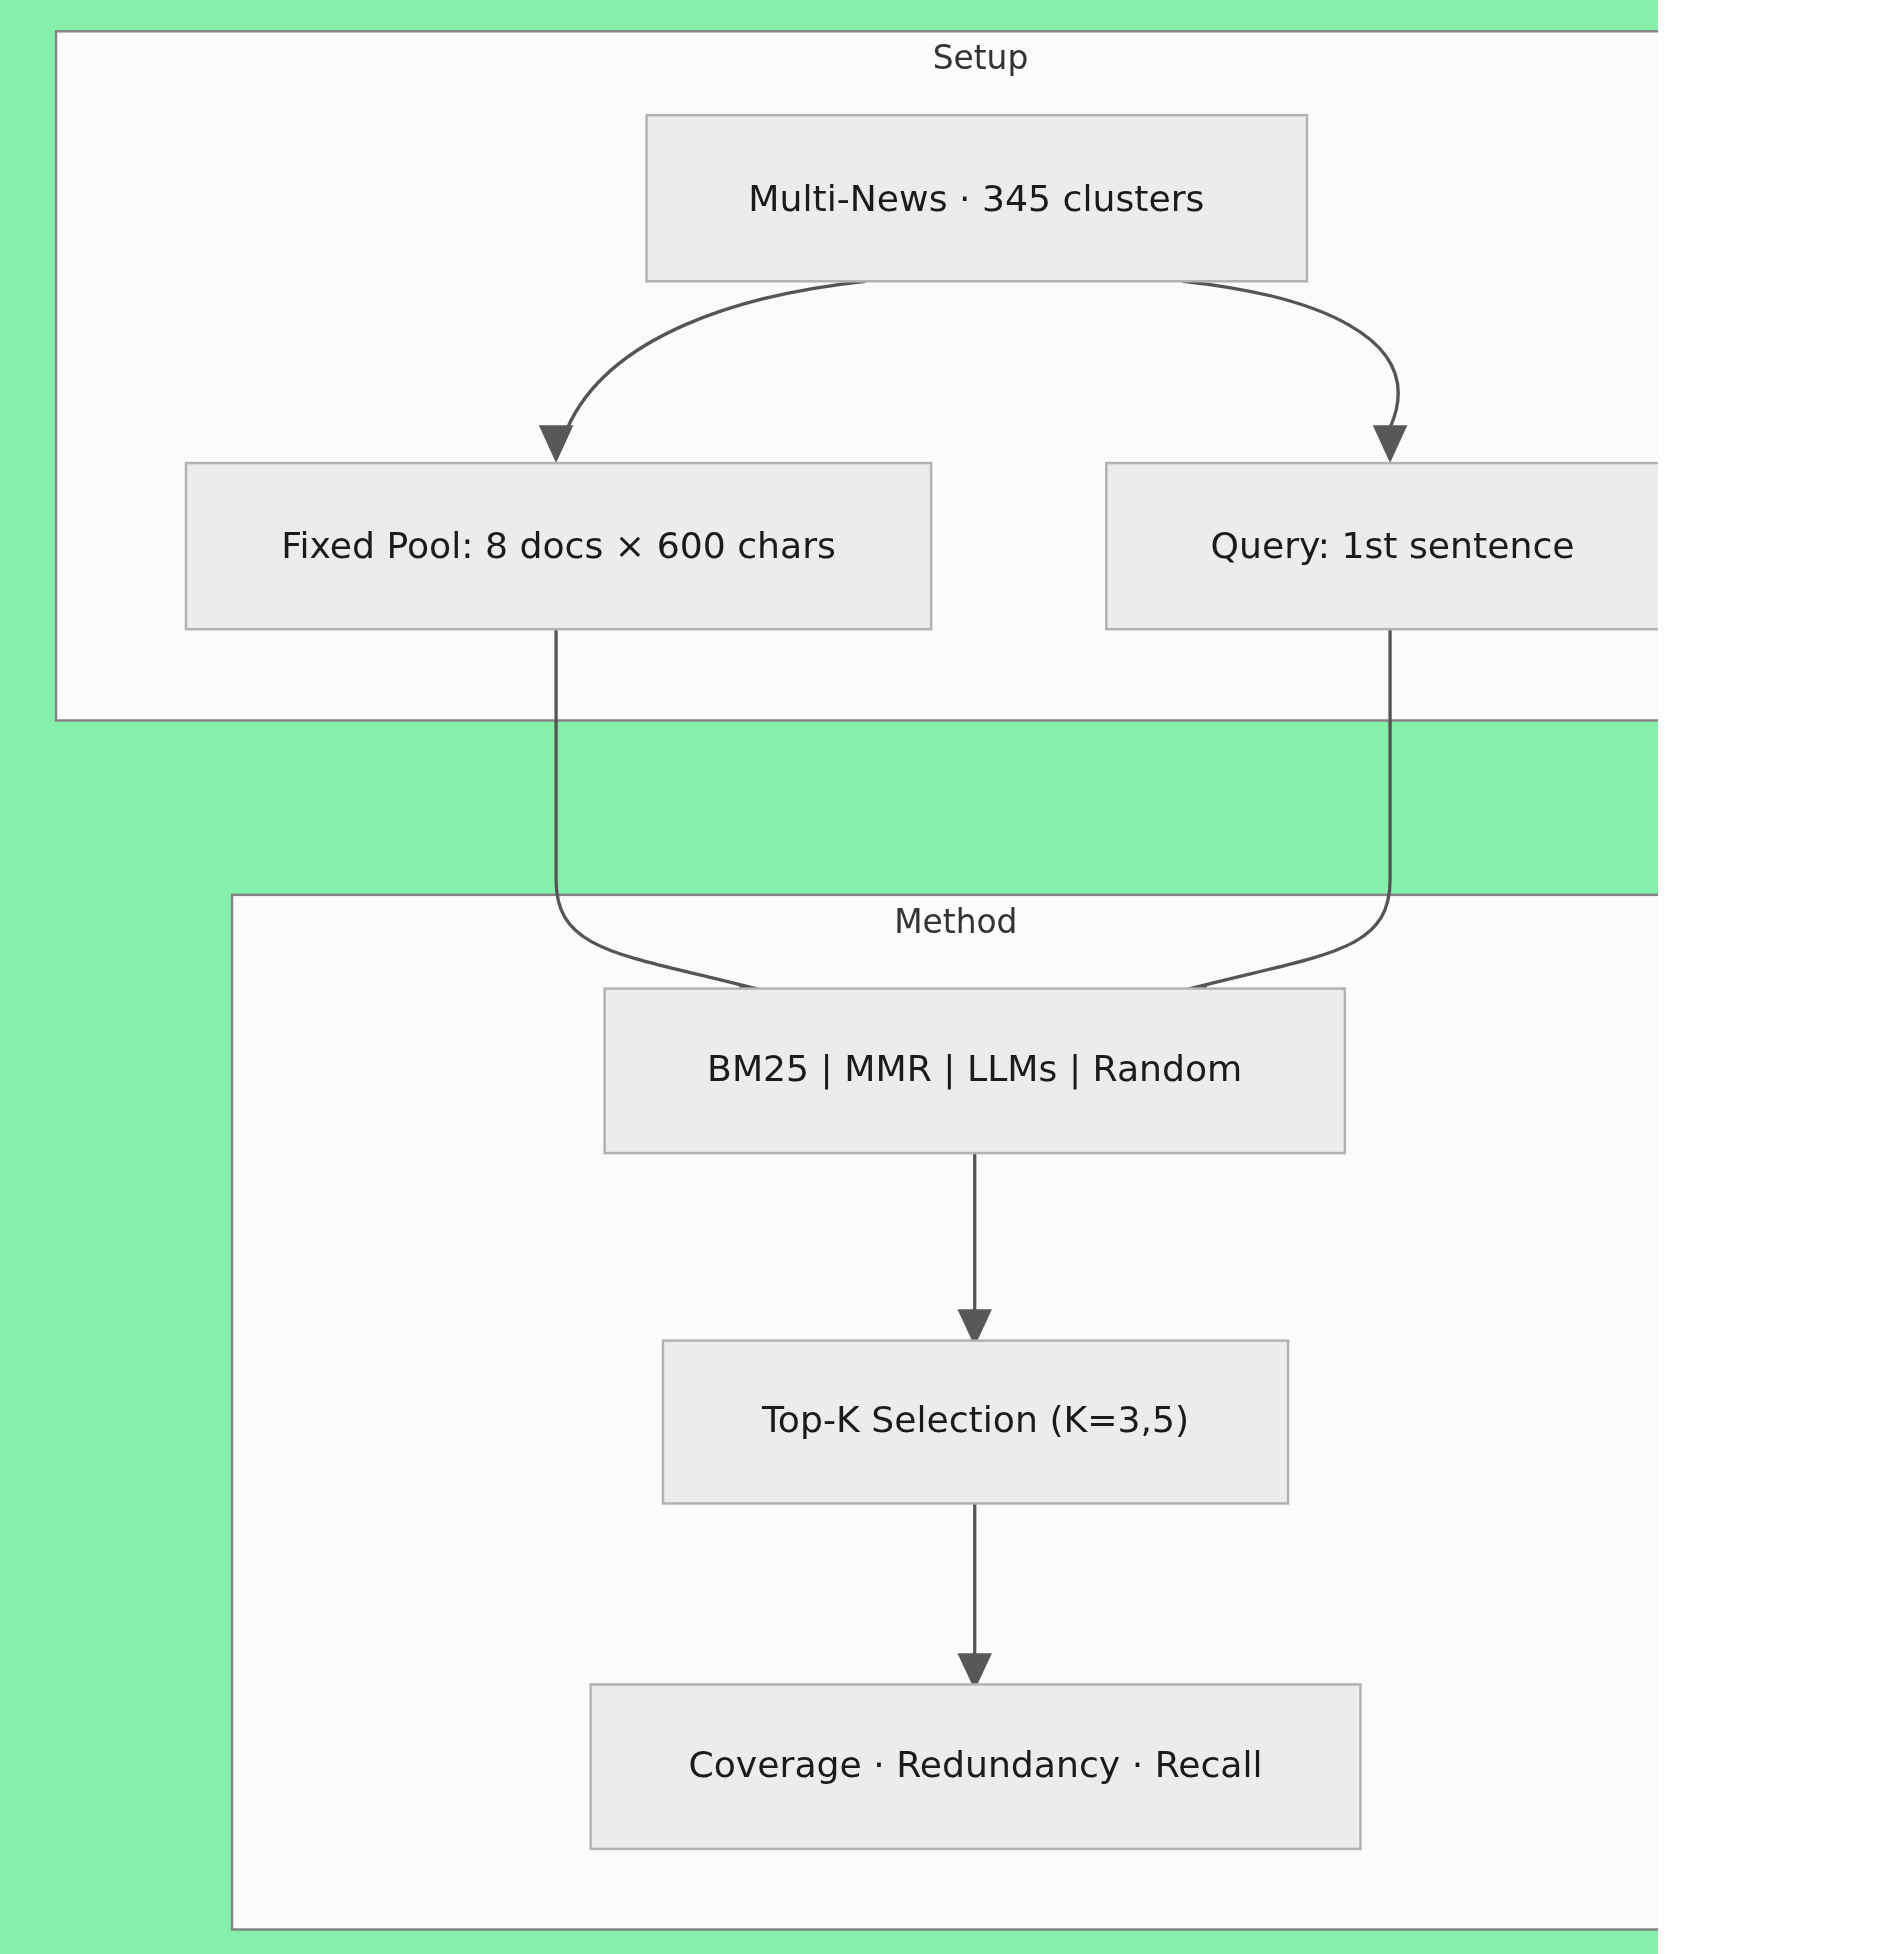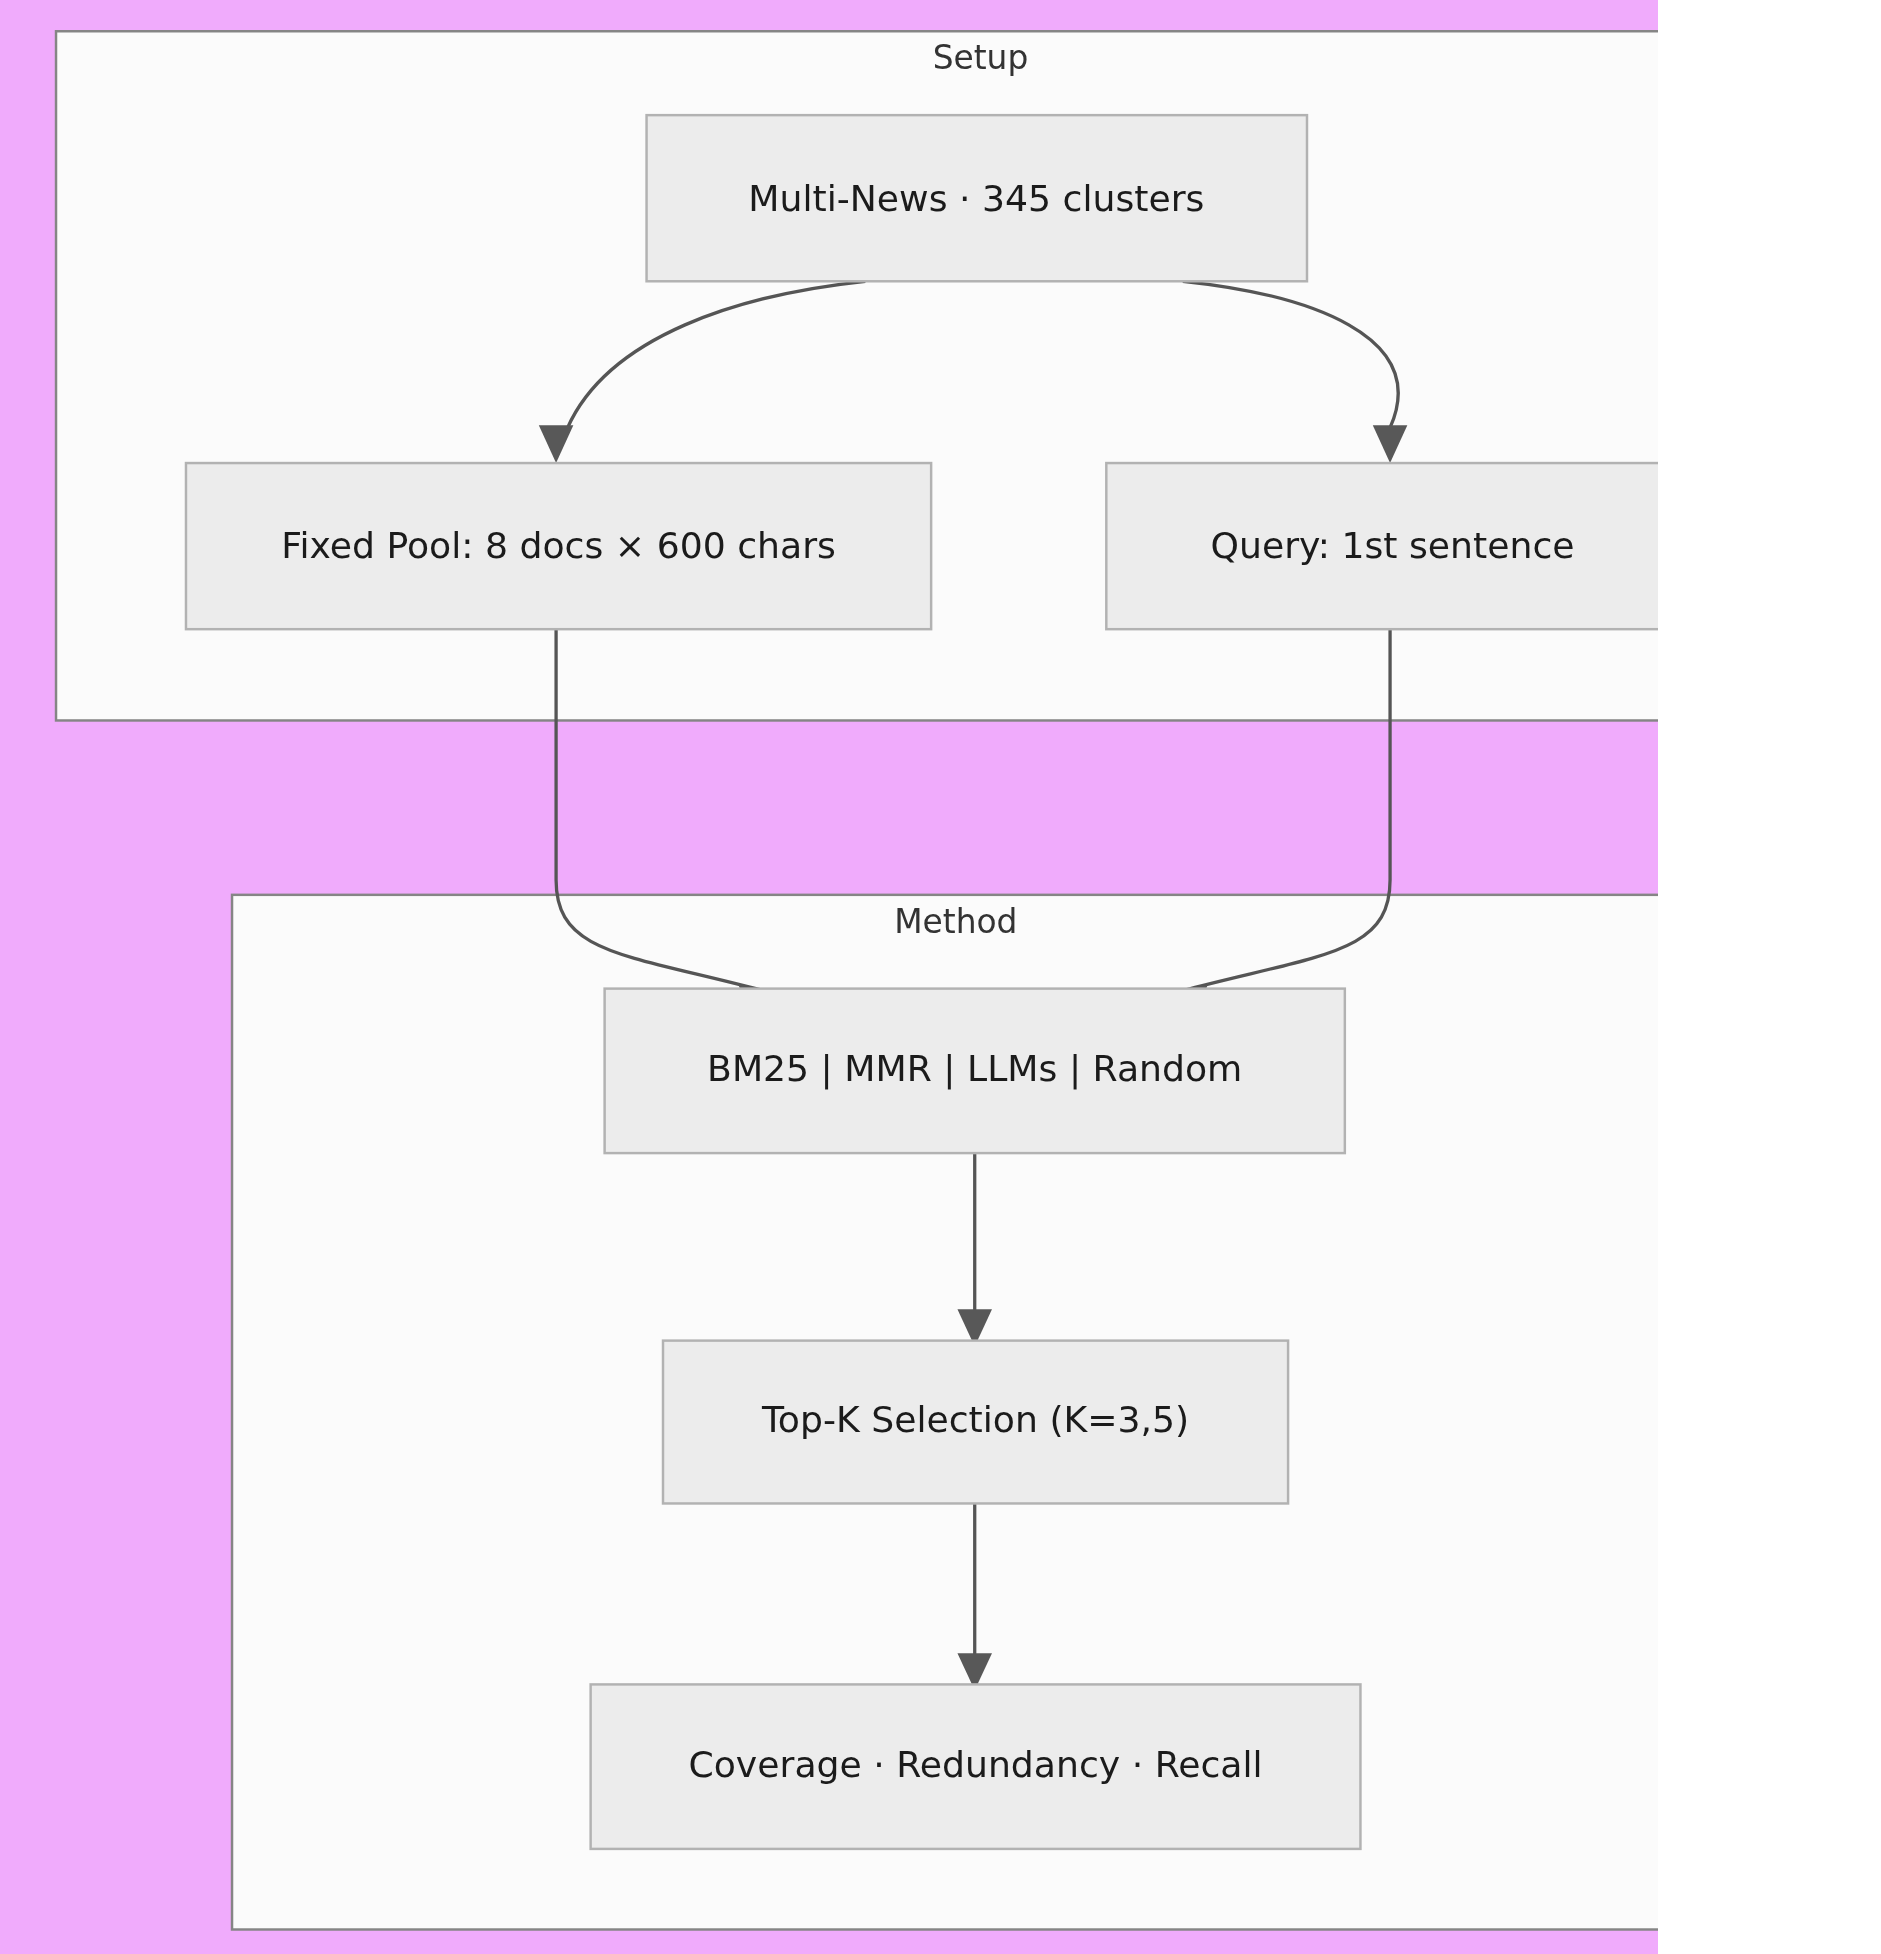--- a/index.html
+++ b/index.html
@@ -7,21 +7,21 @@
     padding: 0;
     background: #ffffff;
   }
   body {
     font-family: "DejaVu Sans", "Liberation Sans", sans-serif;
   }
   #canvas {
     position: relative;
     width: 1658px;
     height: 1955px;
-    background: #f0abfc;
+    background: #86efac;
     overflow: hidden;
     text-align: right;
   }
   svg#flow {
     position: absolute;
     top: 0;
     left: 0;
     width: 1882px;
     height: 1955px;
     display: block;

